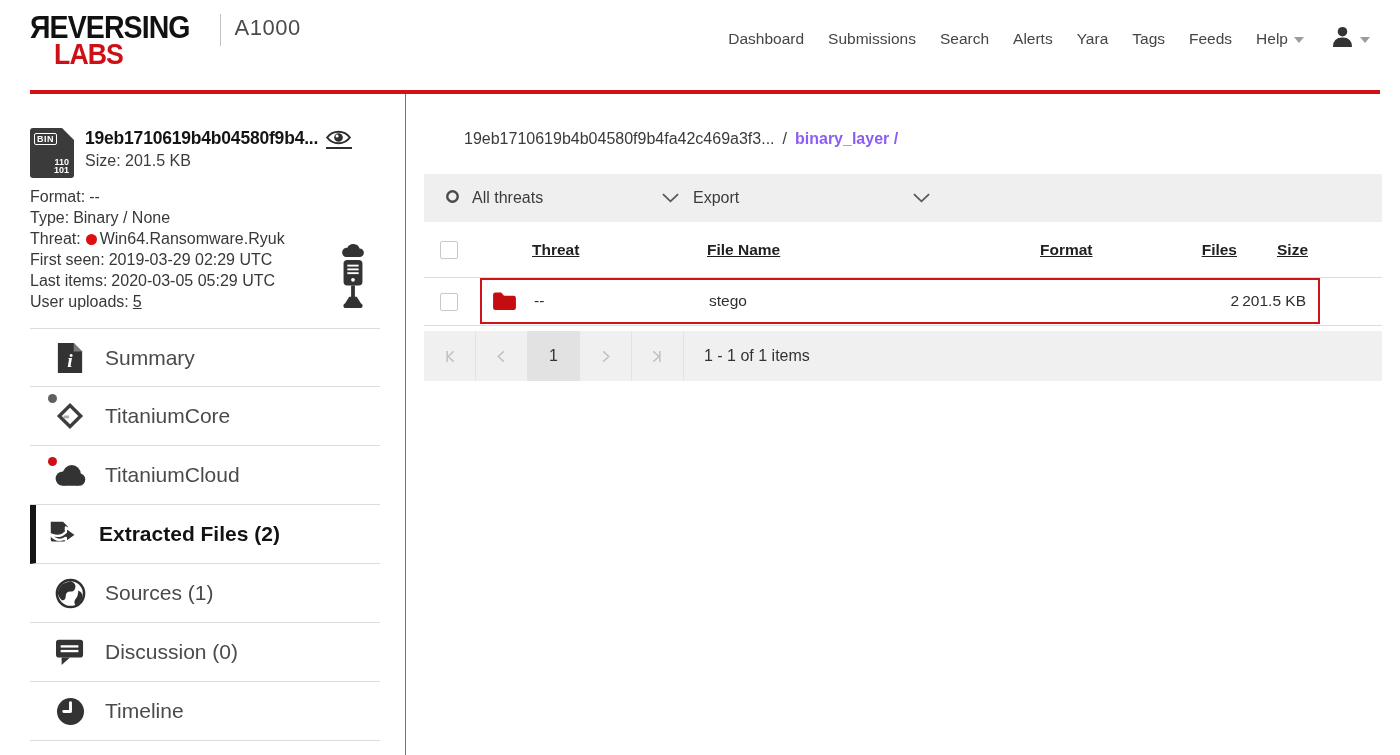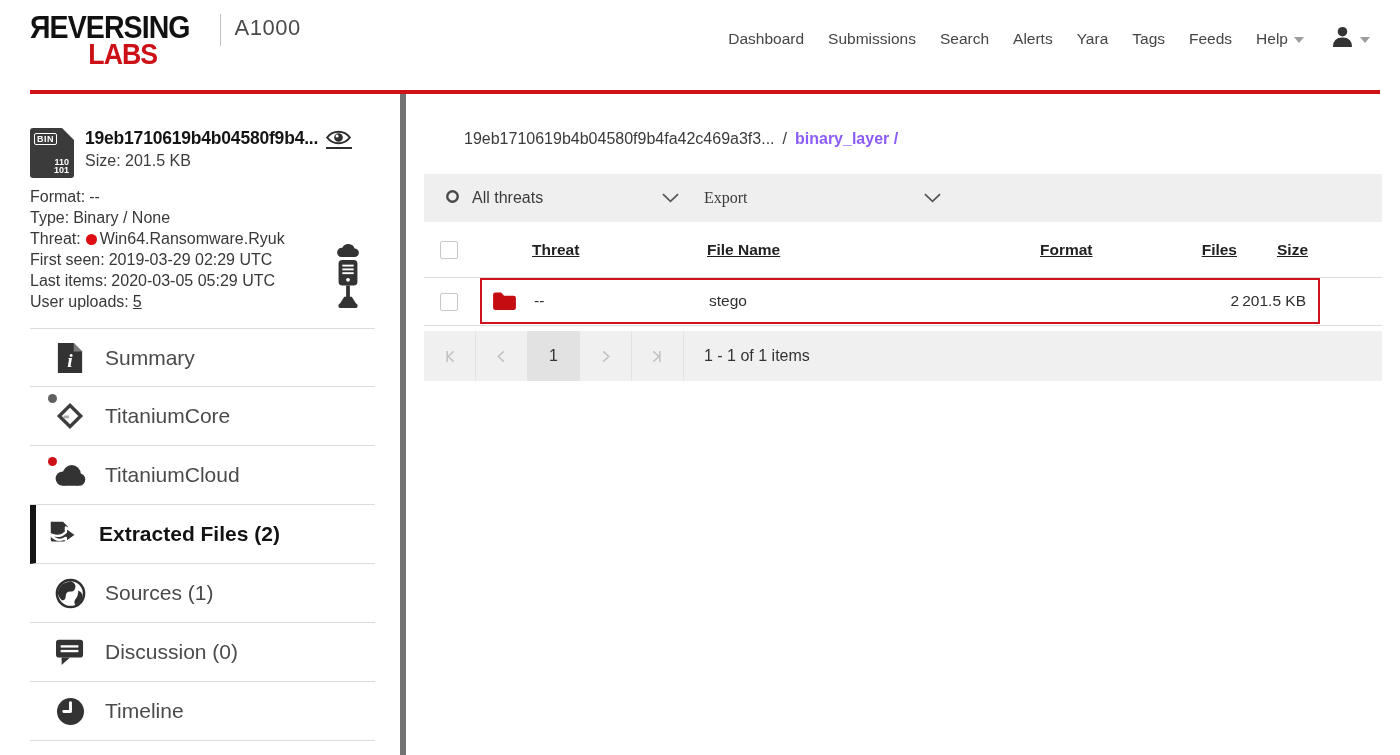--- a/index.html
+++ b/index.html
@@ -12,21 +12,20 @@
   }
   .app { width: 1400px; height: 755px; display: flex; flex-direction: column; }
 
   
   header {
     height: 90px;
     display: flex;
     align-items: flex-start;
     justify-content: space-between;
     padding: 12px 30px 0 30px;
-    text-align: center;
   }
   .logo { display: flex; align-items: flex-start; cursor: pointer; }
   .logo-text { display: flex; flex-direction: column; line-height: 1; }
   .logo-top {
     font-size: 31px; font-weight: 800; color: #111;
     letter-spacing: -1px; transform: scaleX(.92); transform-origin: left;
   }
   .logo-bottom {
     font-size: 29px; font-weight: 800; color: #cc1016;
     letter-spacing: -1px; margin-left: 24px; margin-top: -3px;
@@ -44,21 +43,21 @@
     border-top: 6px solid #9c9c9c; margin-top: 3px;
   }
   .user-menu { display: flex; align-items: center; gap: 7px; cursor: pointer; margin-left: 4px; }
 
   .red-rule { height: 4px; background: #d01217; margin: 0 20px 0 30px; }
 
   
   .page-body { flex: 1; display: flex; min-height: 0; }
   aside {
     width: 406px; flex: 0 0 406px;
-    border-right: 6px solid #737373;
+    border-right: 1px solid #737373;
     padding: 34px 25px 0 30px;
   }
   main { flex: 1; padding: 0 18px; min-width: 0; }
 
   
   .file-card { display: flex; gap: 11px; }
   .bin-icon {
     position: relative; width: 44px; height: 50px;
     background: #3b3b3b; border-radius: 3px; flex: 0 0 44px;
   }
@@ -124,21 +123,21 @@
   .crumb-hash { cursor: pointer; margin-left: 40px; }
   .crumb-current { font-weight: 700; color: #8b5cf6; }
 
   
   .filter-bar {
     margin-top: 26px; height: 48px; background: #f0efef;
     display: flex; align-items: center; padding-left: 21px;
   }
   .dropdown { display: flex; align-items: center; cursor: pointer; height: 100%; }
   .dd-threats { width: 234px; }
-  .dd-export { width: 237px; margin-left: 25px; font-family: Liberation Serif, serif; }
+  .dd-export { width: 237px; margin-left: 14px; }
   .dd-label { font-size: 16px; color: #3b3b3b; margin-left: 12px; }
   .dd-export .dd-label { margin-left: 0; }
   .dd-chevron { margin-left: auto; display: flex; }
 
   
   .thead-row {
     height: 56px; display: flex; align-items: center;
     border-bottom: 1px solid #ddd;
   }
   .checkbox-cell { width: 56px; flex: 0 0 56px; display: flex; align-items: center; padding-left: 16px; }

